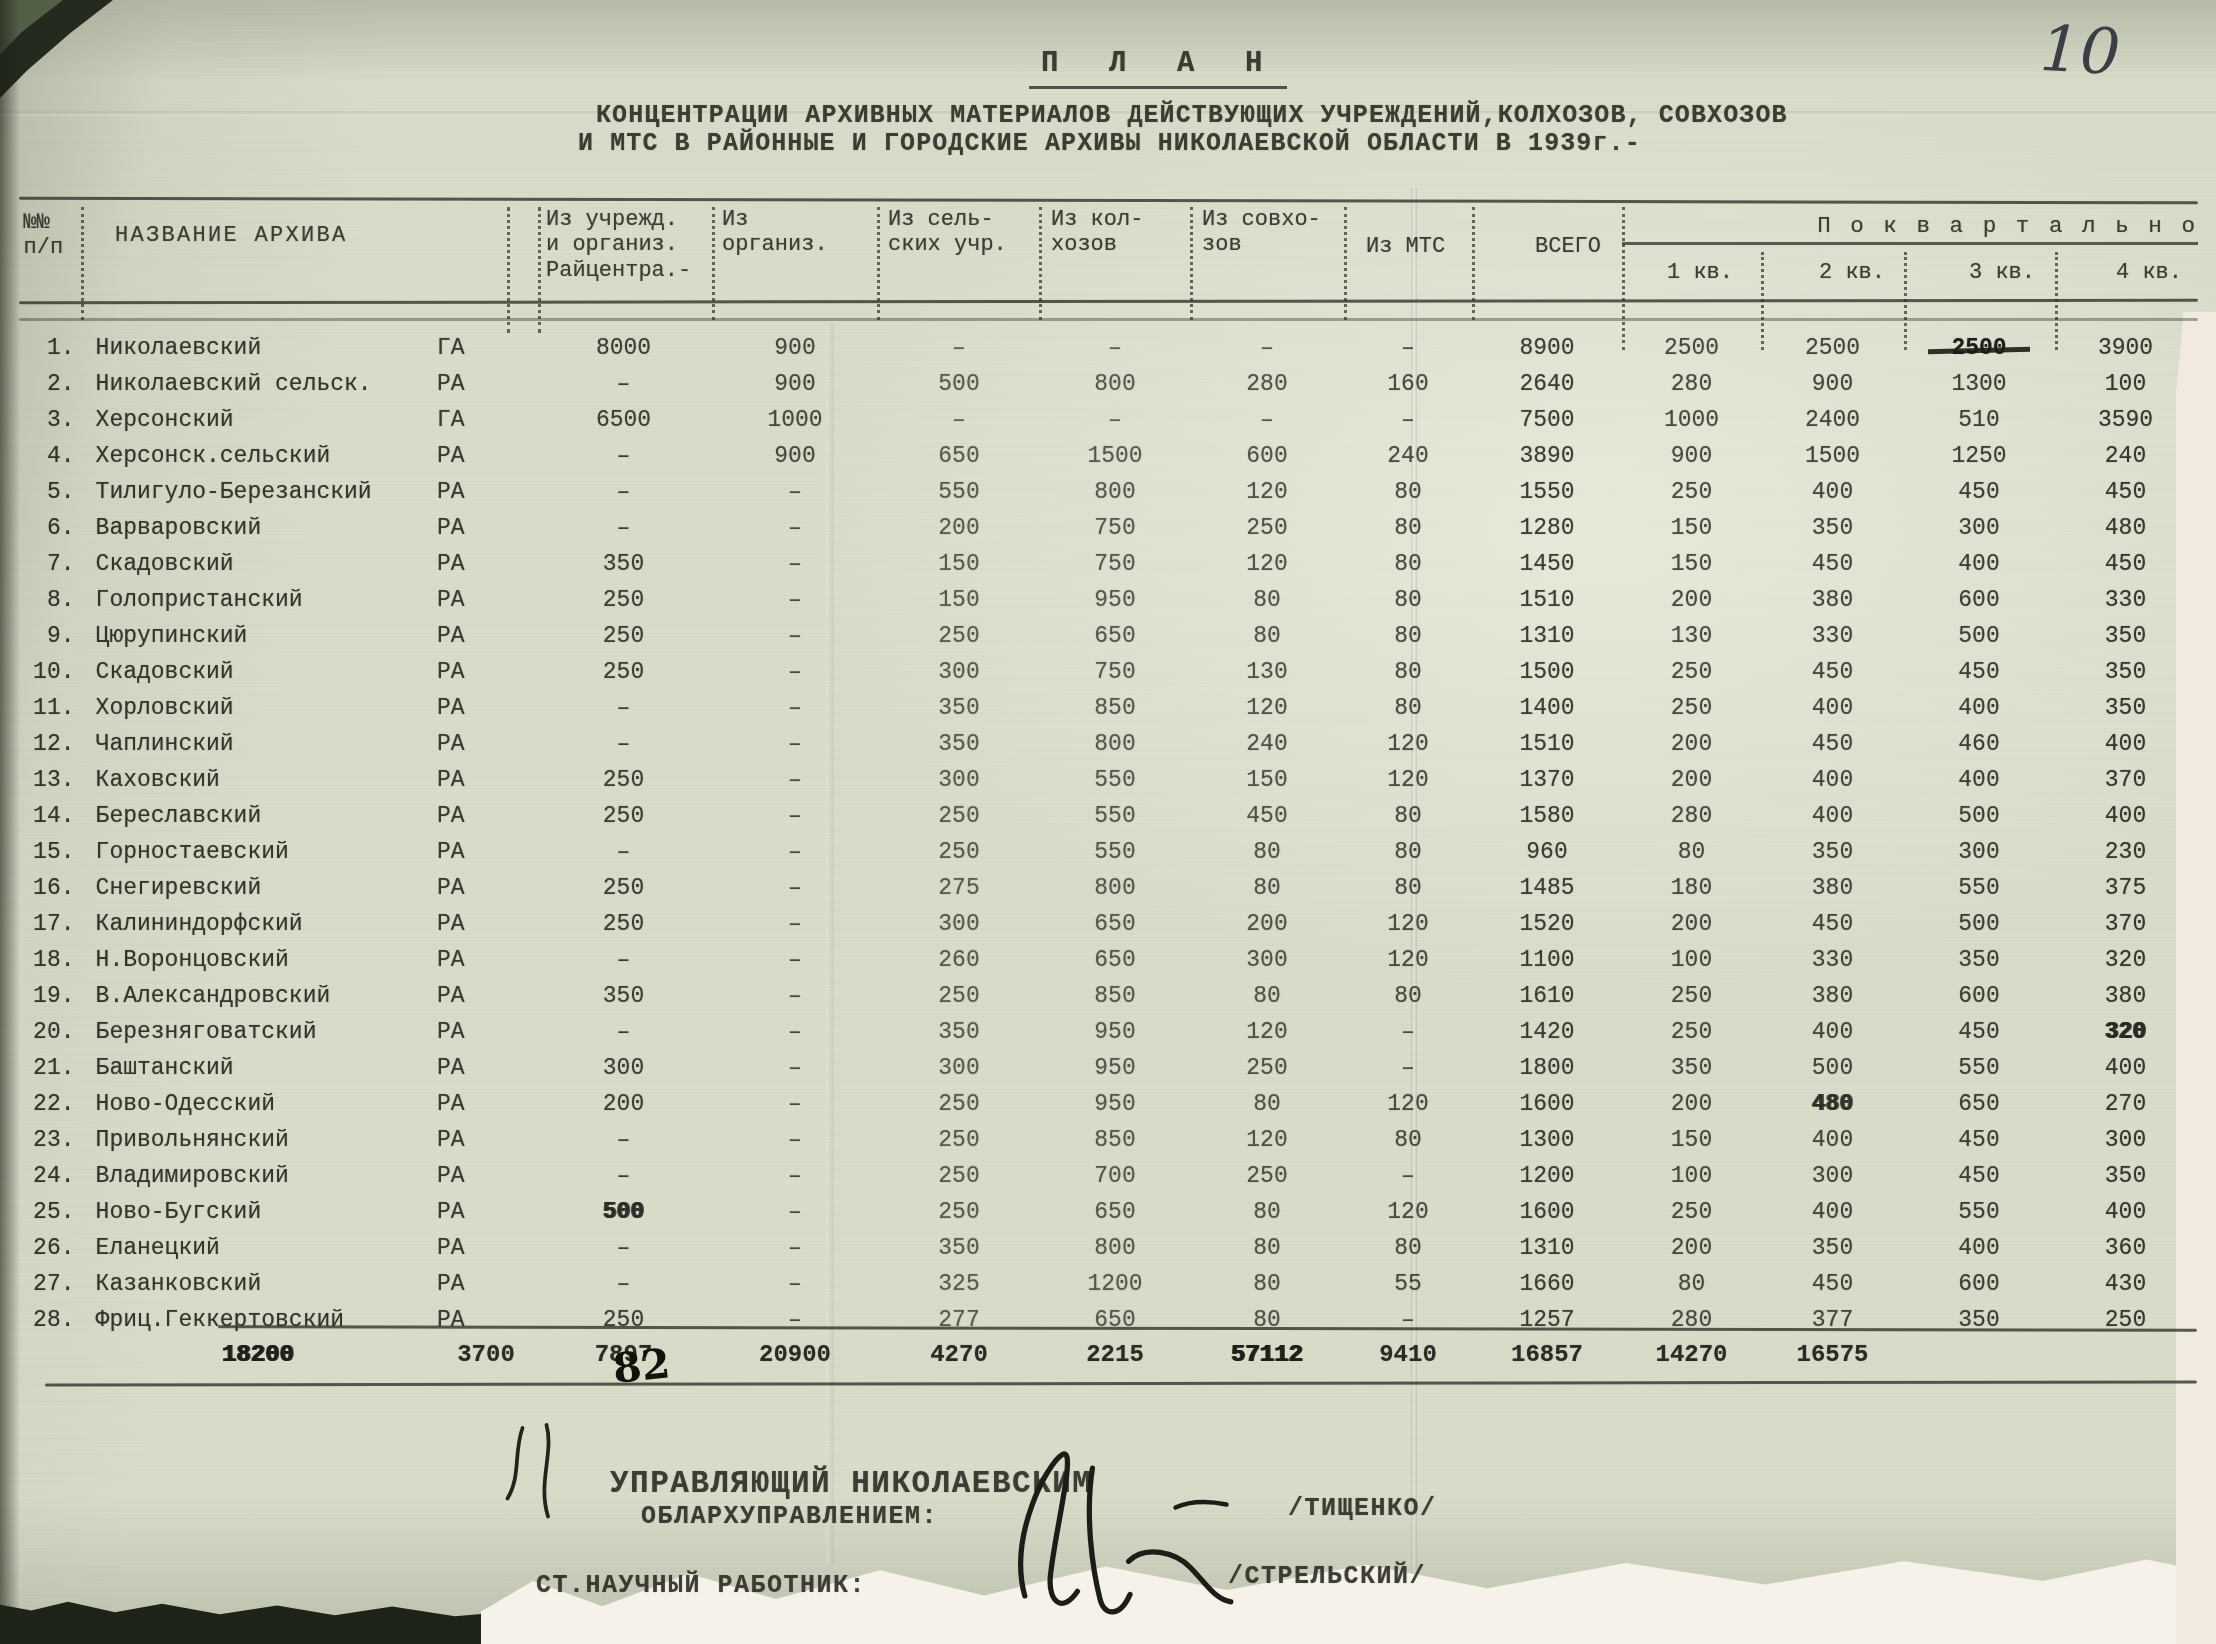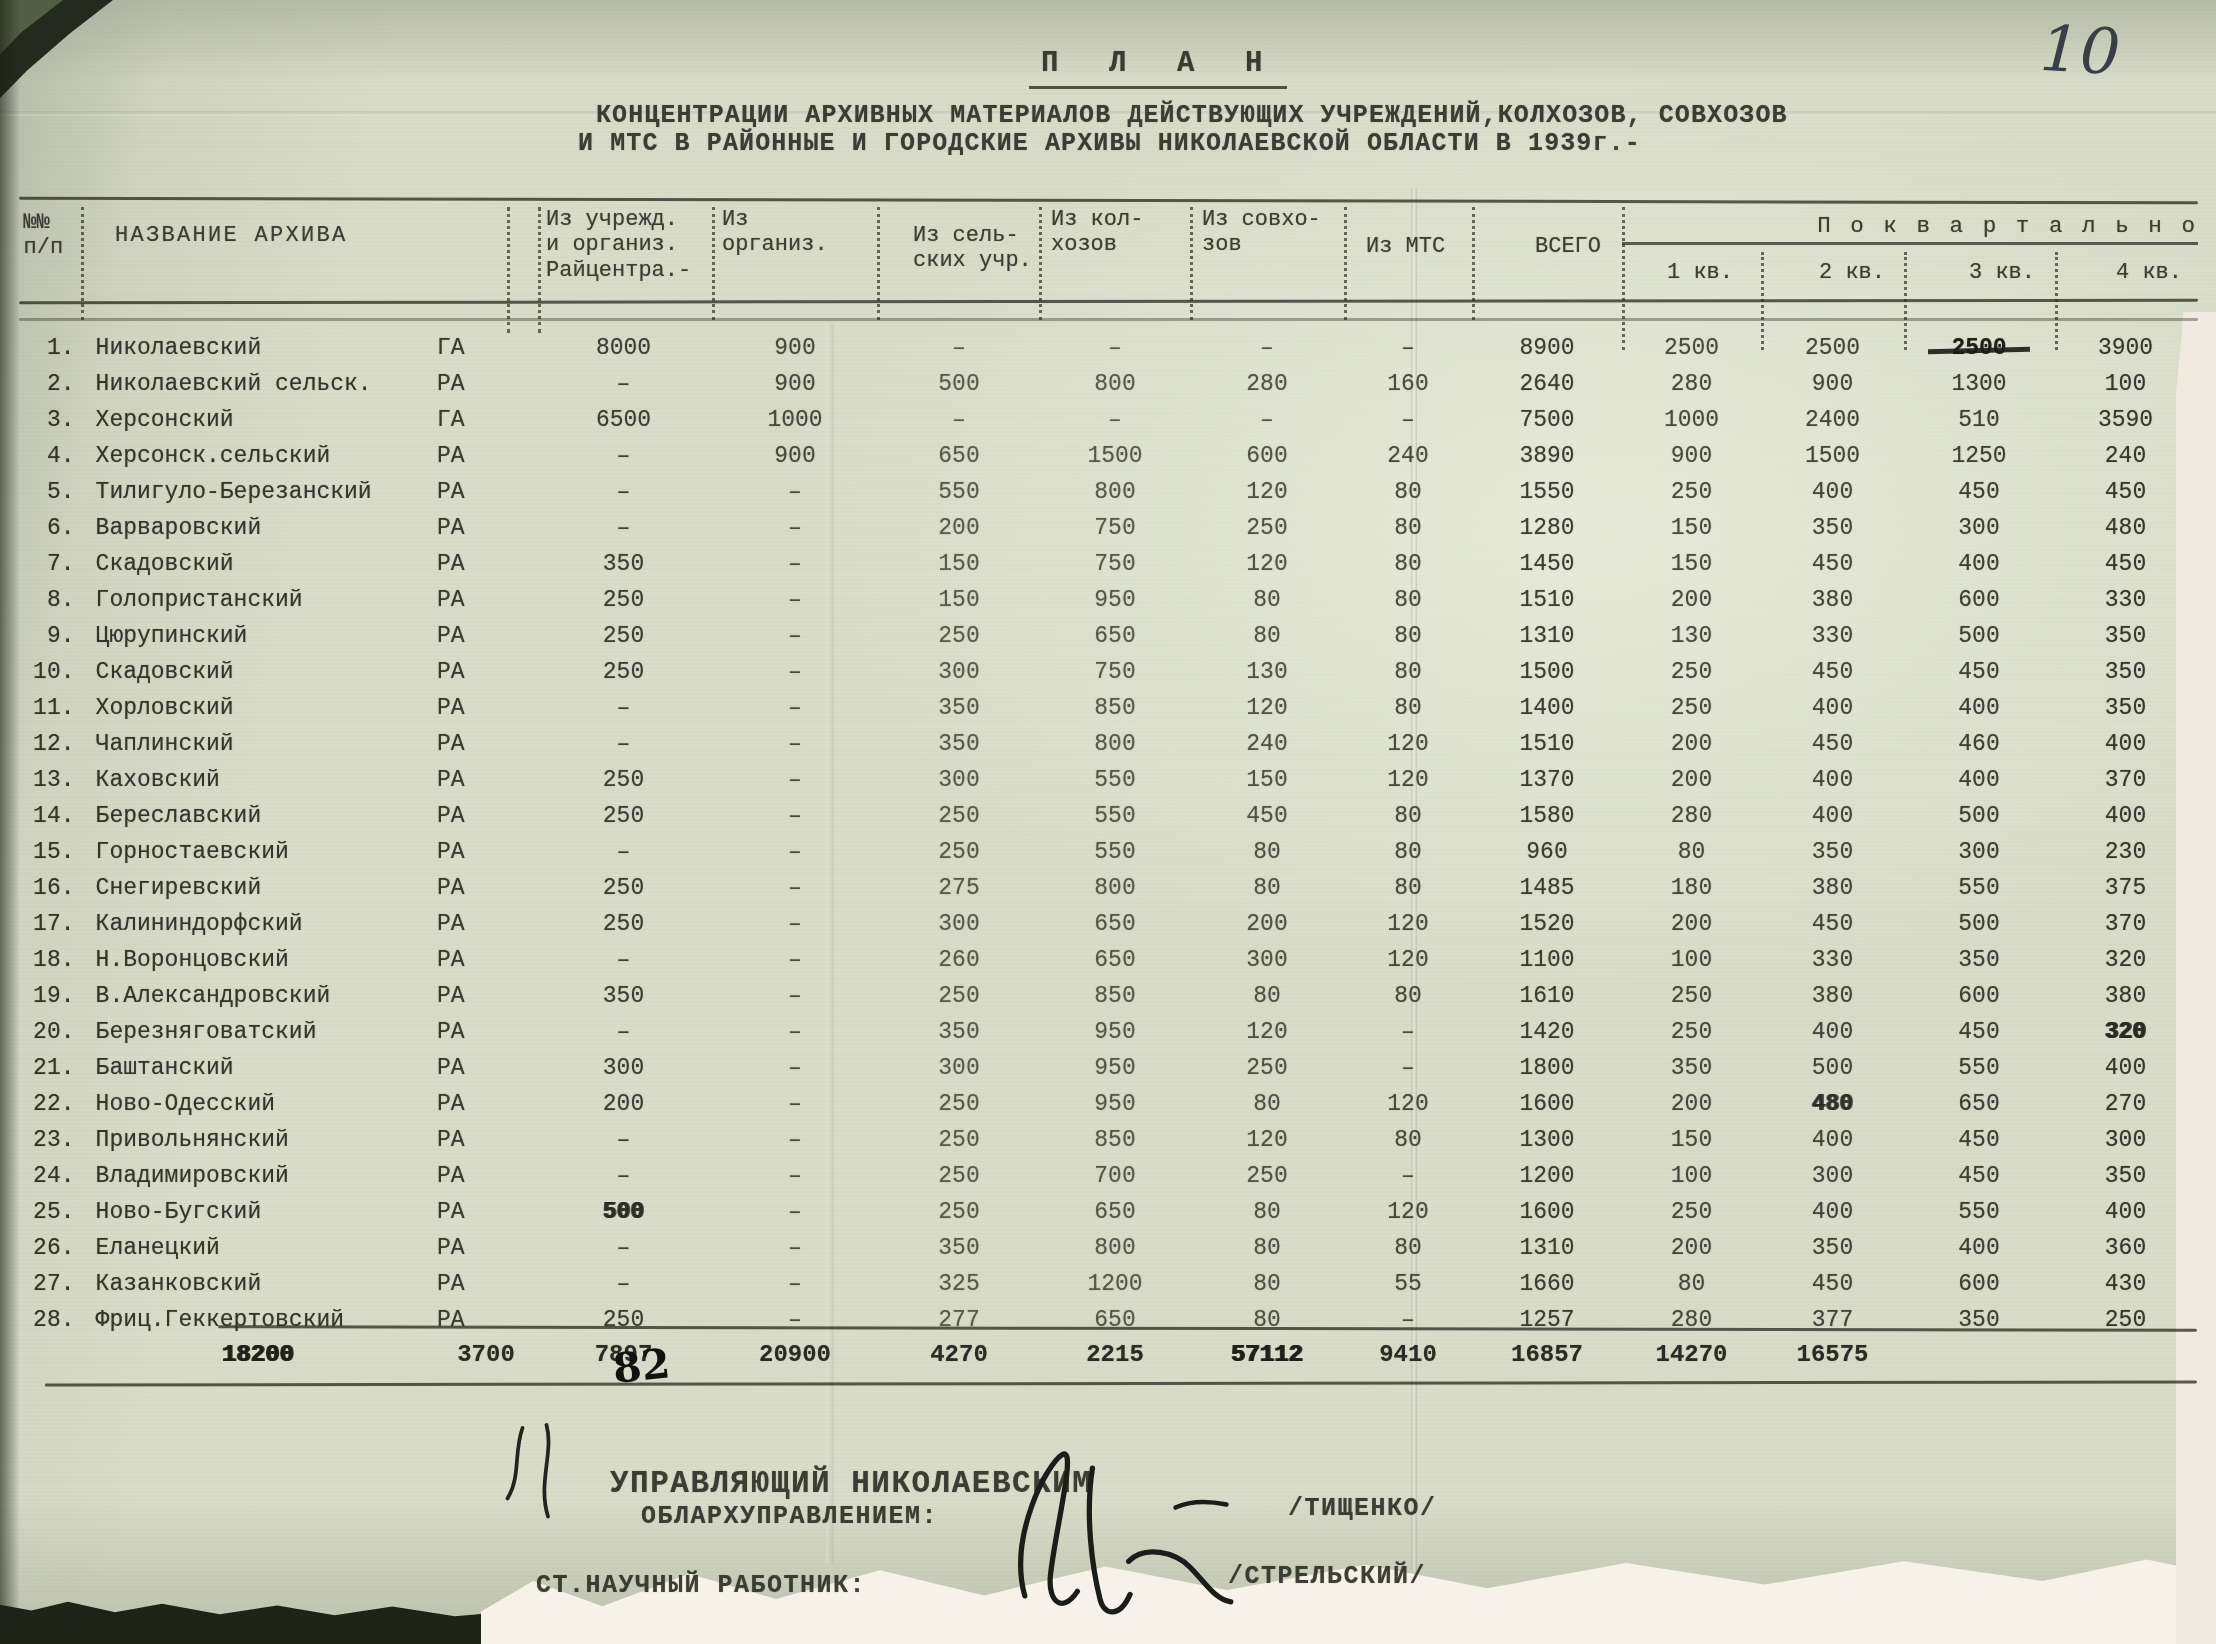--- a/index.html
+++ b/index.html
@@ -114,21 +114,21 @@
 
   <div class="thead ink">
     <div class="hc" style="left:4.5px;top:3px;">№№
 п/п</div>
     <div class="hc" style="left:96px;top:16.6px;letter-spacing:2.3px;">НАЗВАНИЕ  АРХИВА</div>
     <div class="hc" style="left:527px;top:0;">Из учрежд.
 и организ.
 Райцентра.-</div>
     <div class="hc" style="left:703px;top:0;">Из
 организ.</div>
-    <div class="hc" style="left:869px;top:16px;margin-left:25px;">Из сель-
+    <div class="hc" style="left:869px;top:0;">Из сель-
 ских учр.</div>
     <div class="hc" style="left:1032px;top:0;">Из кол-
 хозов</div>
     <div class="hc" style="left:1183px;top:0;">Из совхо-
 зов</div>
     <div class="hc" style="left:1347px;top:27px;">Из МТС</div>
     <div class="hc" style="left:1491px;top:27px;margin-left:25px;">ВСЕГО</div>
     <div class="quart-title">П о к в а р т а л ь н о</div>
     <span class="qlbl" style="left:1648px;">1 кв.</span>
     <span class="qlbl" style="left:1800px;">2 кв.</span>

